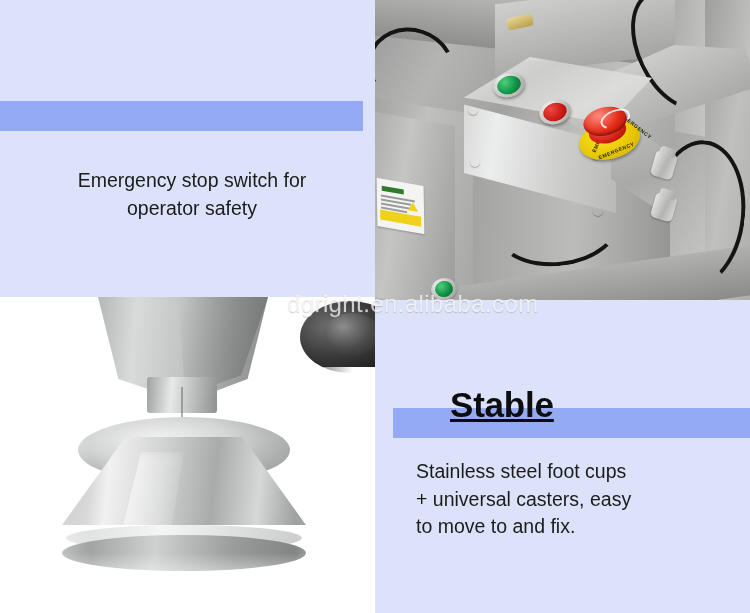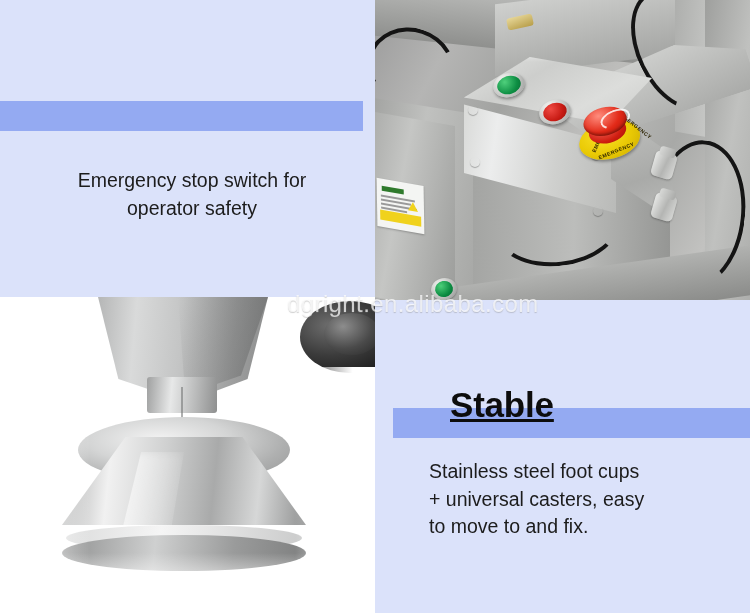--- a/index.html
+++ b/index.html
@@ -68,21 +68,21 @@
   #stable-title { left: 75px; top: 87px; text-decoration: underline; }
 
   .body-text {
     position: absolute;
     font-size: 19.5px;
     color: #1c1c1c;
     line-height: 1.42;
     white-space: pre-line;
   }
   #safety-body { left: 27px; top: 167px; width: 330px; text-align: center; }
-  #stable-body { left: 54px; top: 158px; width: 320px; }
+  #stable-body { left: 41px; top: 158px; width: 320px; }
 
   
   .watermark {
     position: absolute;
     left: 243px;
     top: 290px;
     font-size: 24px;
     color: rgba(255,255,255,0.72);
     letter-spacing: 0.4px;
     white-space: nowrap;

